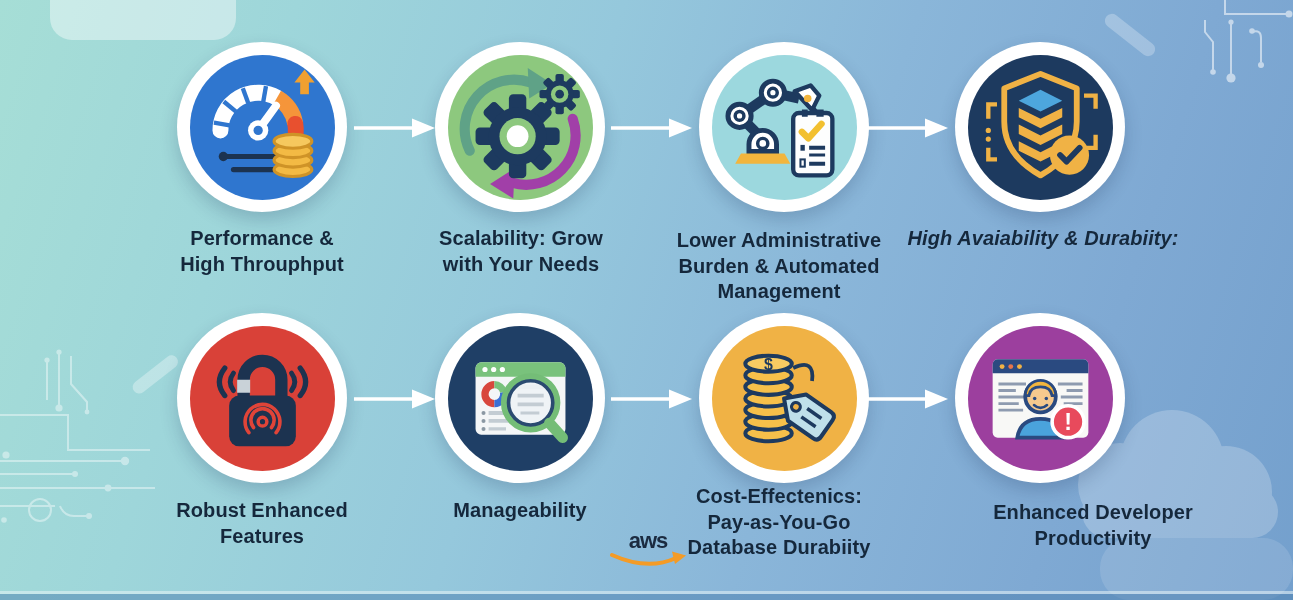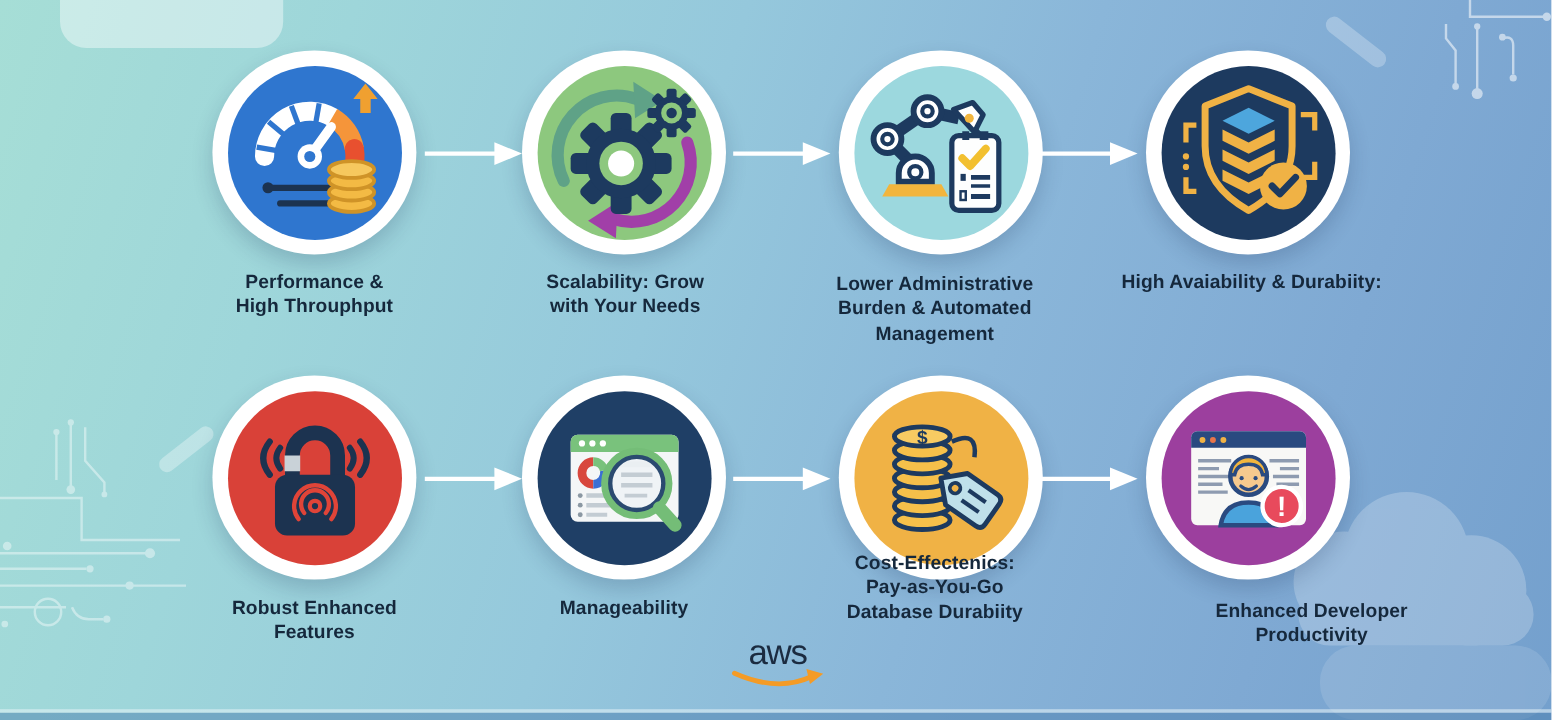--- a/index.html
+++ b/index.html
@@ -14,28 +14,28 @@
     background:#ffffff; box-shadow:0 8px 18px rgba(18,40,78,.20);
     display:flex; align-items:center; justify-content:center;
   }
   .node-inner {
     width:145px; height:145px; border-radius:50%; overflow:hidden;
     display:flex; align-items:center; justify-content:center;
   }
   .node-inner svg { width:145px; height:145px; display:block; }
   .label {
     position:absolute; width:280px; text-align:center;
-    color:#15283c; font-weight:700; font-size:16px; line-height:1.28; letter-spacing:.1px;
+    color:#15283c; font-weight:700; font-size:20px; line-height:1.28; letter-spacing:.1px;
   }
   .label span { display:block; }
-  .label.wide { width:310px; }
+  .label.wide { width:310px;font-style:italic; }
   .arrow { position:absolute; width:84px; height:26px; }
   .logo { position:absolute; left:600px; top:531px; width:96px; text-align:center; }
   .logo .aws-text {
-    display:block; font-weight:400; font-size:29px; letter-spacing:-1px;
+    display:block; font-weight:700; font-size:22px; letter-spacing:-1px;
     color:#1b2b40; line-height:0.9; text-transform:lowercase;
   }
   .logo svg { display:block; margin:0 auto; }
 </style>
 </head>
 <body>
 
 <div class="stage">
 
   <svg class="deco" viewBox="0 0 1293 600">
@@ -340,21 +340,21 @@
   <div class="label wide" style="left:888px;top:226px">
     <span>High Avaiability &amp; Durabiity:</span>
   </div>
   <div class="label" style="left:122px;top:498px">
     <span>Robust Enhanced</span>
     <span>Features</span>
   </div>
   <div class="label" style="left:380px;top:498px">
     <span>Manageability</span>
   </div>
-  <div class="label" style="left:639px;top:460px">
+  <div class="label" style="left:639px;top:484px">
     <span>Cost-Effectenics:</span>
     <span>Pay-as-You-Go</span>
     <span>Database Durabiity</span>
   </div>
   <div class="label" style="left:953px;top:500px">
     <span>Enhanced Developer</span>
     <span>Productivity</span>
   </div>
 
   <div class="logo">

